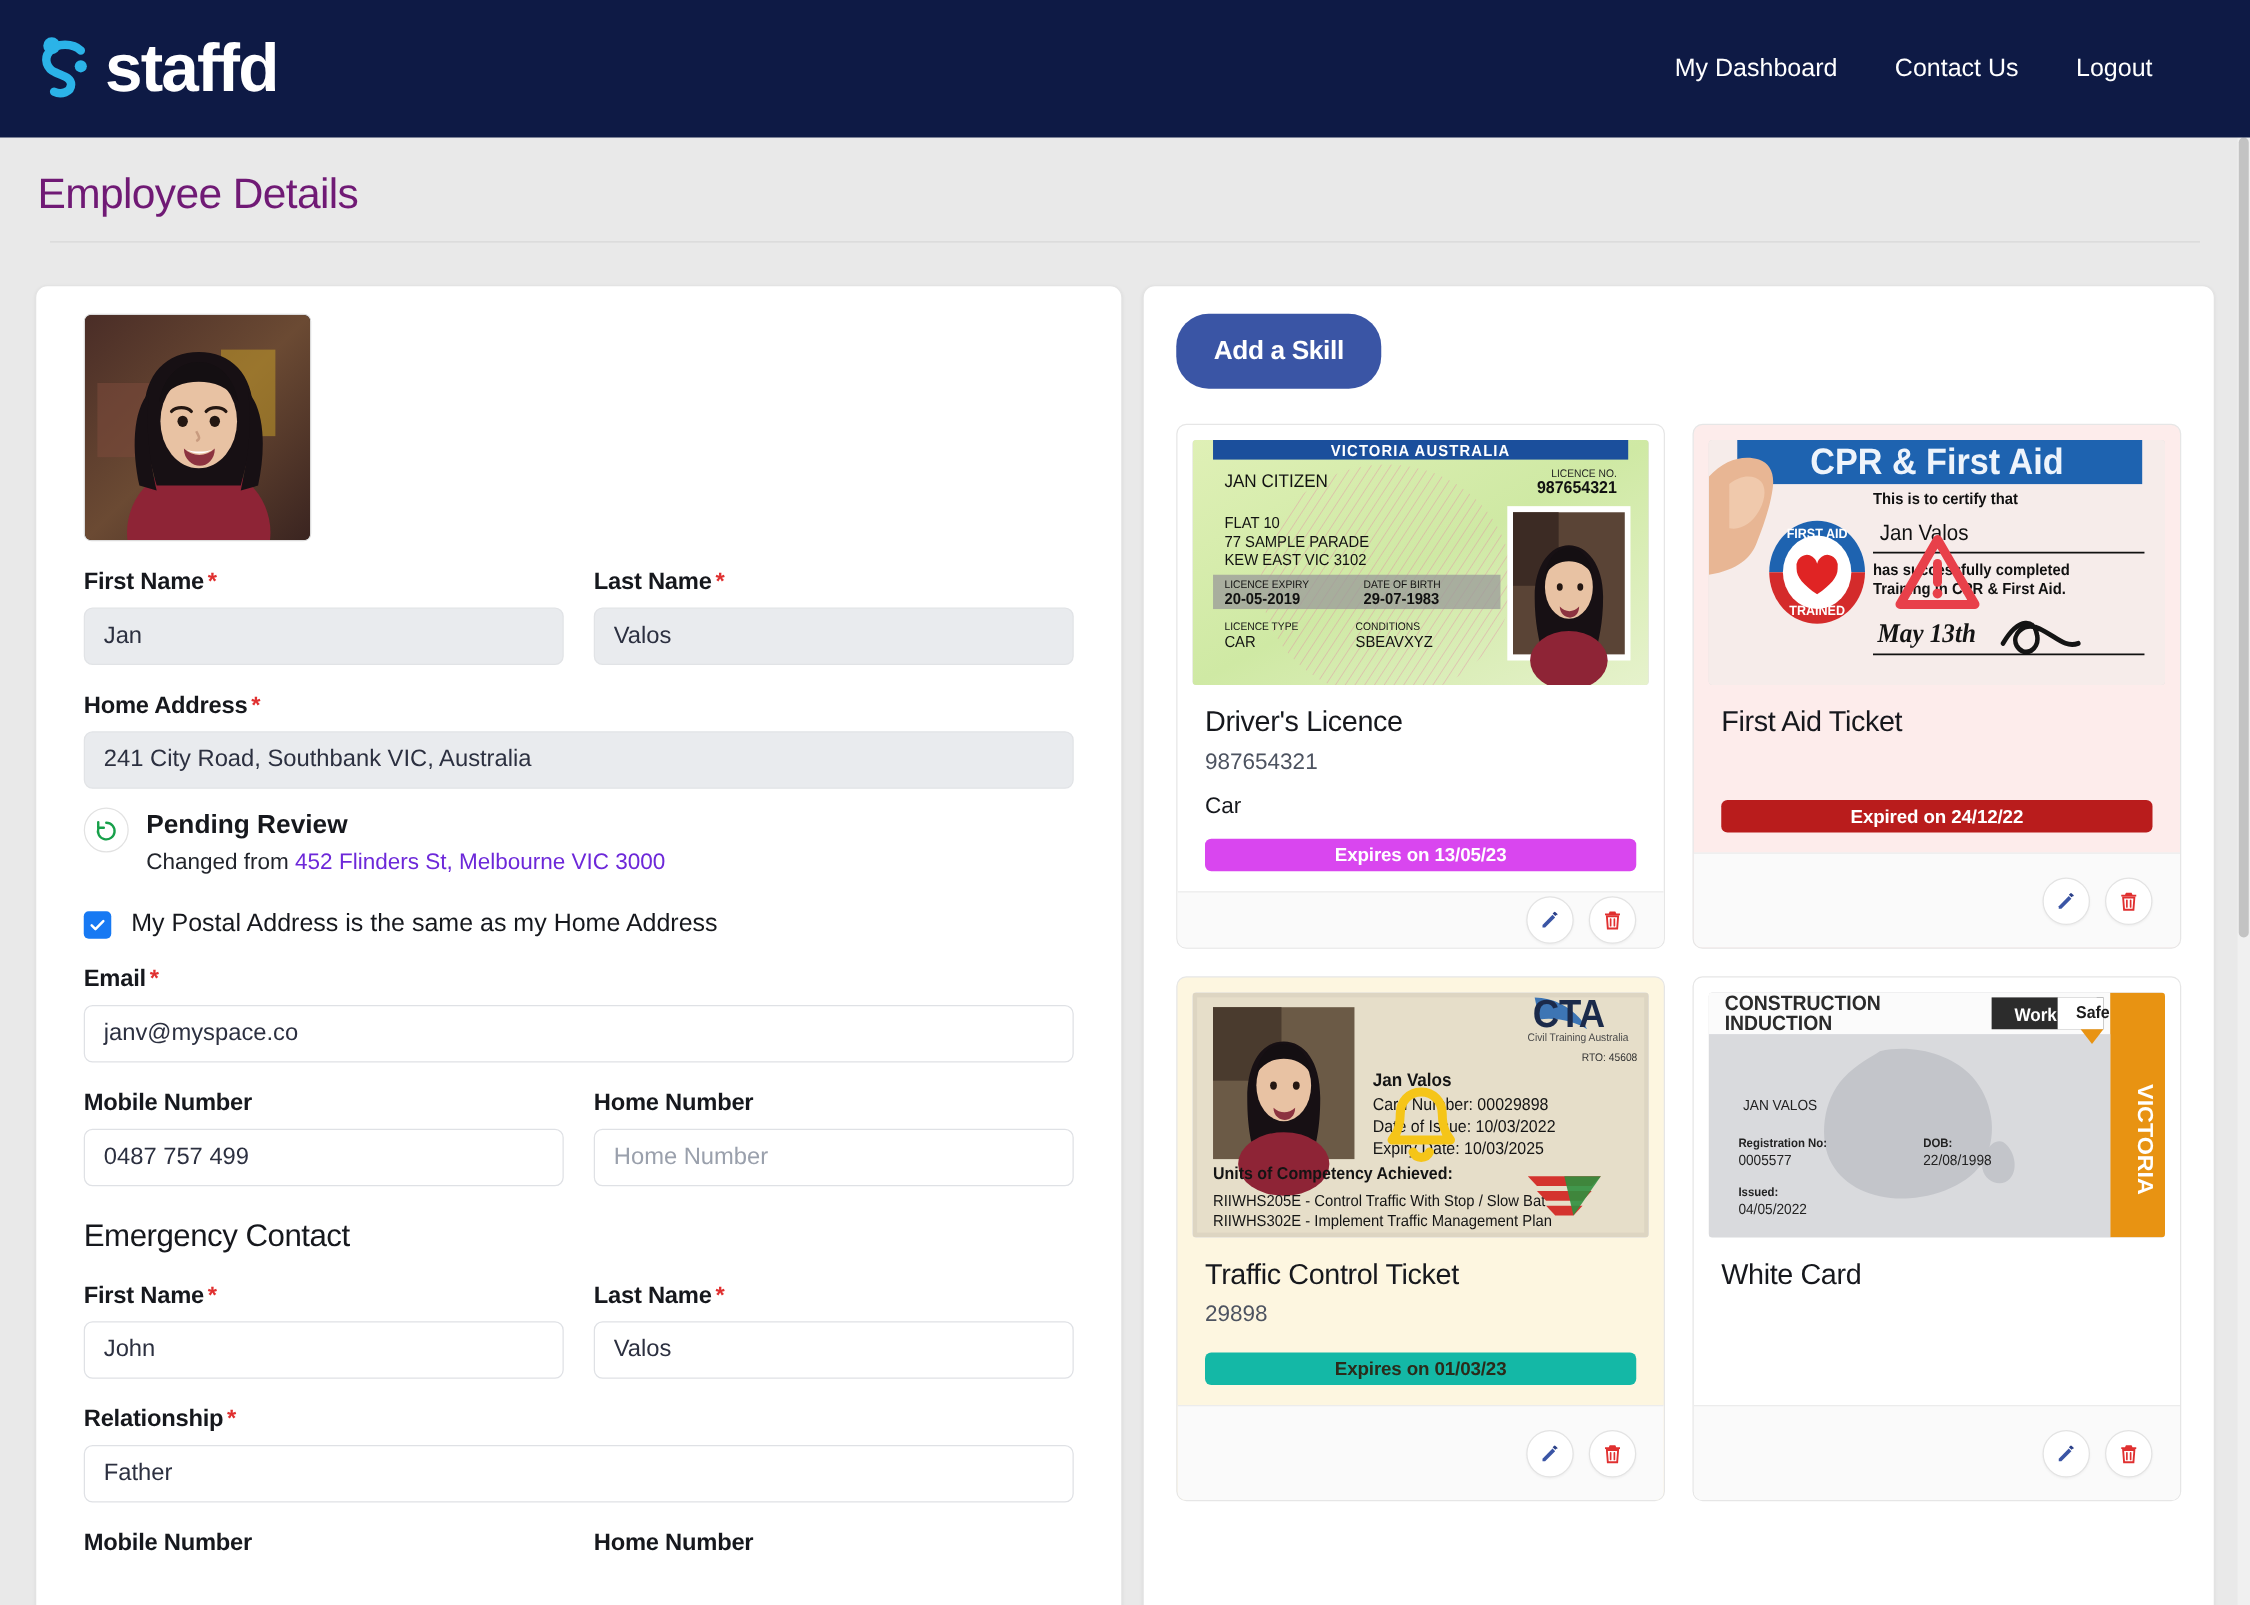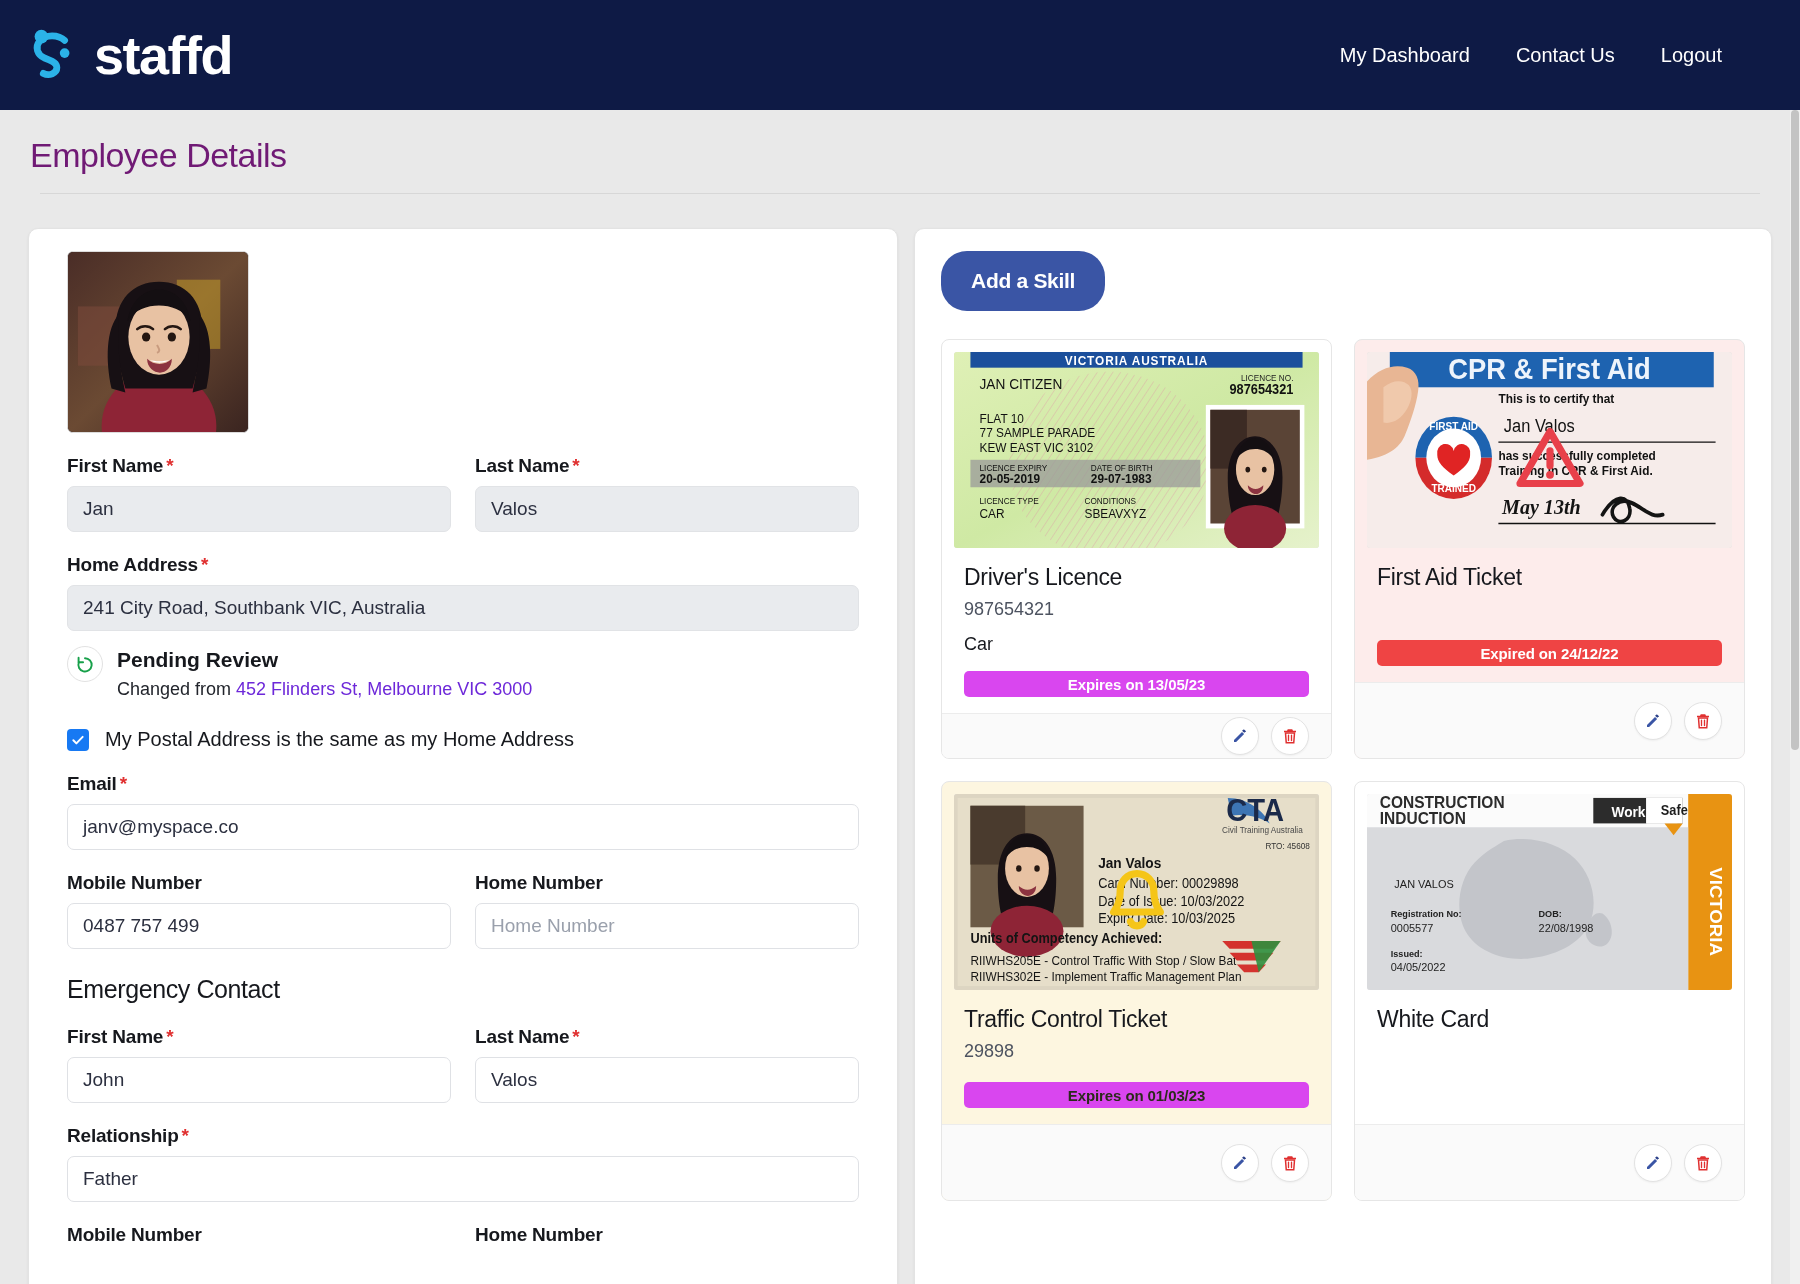--- a/index.html
+++ b/index.html
@@ -10,21 +10,21 @@
     overflow: hidden;
   }
   .app { width: 1800px; height: 1284px; position: relative; background:#e9e9e9; }
 
   
   .topbar {
     height: 110px; background: #0e1a45;
     display: flex; align-items: center; justify-content: space-between;
     padding: 0 38px 0 22px; position: relative; z-index: 5;
   }
-  .brand { display: flex; align-items: center; gap: 10px; }
+  .brand { display: flex; align-items: center; }
   .brand-mark { width: 62px; height: 62px; position: relative; }
   .brand-word { color: #fff; font-size: 54px; font-weight: 700; letter-spacing: -1.5px; line-height: 1; }
   .nav { display: flex; align-items: center; gap: 46px; padding-right: 40px; }
   .nav a { color: #fff; font-size: 20px; text-decoration: none; white-space: nowrap; }
 
   
   .page-head {
     background: #e9e9e9; padding: 26px 30px 20px 30px;
   }
   .page-title { font-size: 34px; font-weight: 400; color: #701a75; letter-spacing: -0.5px; }
@@ -118,22 +118,22 @@
   .skill-text { padding: 16px 22px 0 22px; flex: 1; }
   .skill-name { font-size: 23px; color: #16181d; letter-spacing: -0.3px; }
   .skill-num  { font-size: 18px; color: #4d5360; margin-top: 8px; }
   .skill-extra{ font-size: 18px; color: #16181d; margin-top: 14px; }
   .badge {
     margin: 16px 22px 0 22px; height: 26px; border-radius: 5px;
     display: flex; align-items: center; justify-content: center;
     font-size: 15px; font-weight: 700; letter-spacing: -0.1px;
   }
   .badge.green  { background: #d946ef; color: #fff; }
-  .badge.red    { background: #ef4444; color: #fff; }
-  .badge.yellow { background: #d946ef; color: #2b2b1a; }
+  .badge.red    { background: #b91c1c; color: #fff; }
+  .badge.yellow { background: #14b8a6; color: #2b2b1a; }
   .skill-actions {
     border-top: 1px solid #ececec; background: #fafafa;
     height: 76px; display: flex; align-items: center; justify-content: flex-end;
     gap: 12px; padding-right: 22px;
   }
   .circ-btn {
     width: 38px; height: 38px; border-radius: 50%; border: 1px solid #e3e3e3;
     background: #fff; display: flex; align-items: center; justify-content: center;
     cursor: pointer; box-shadow: 0 1px 2px rgba(0,0,0,.05);
   }

